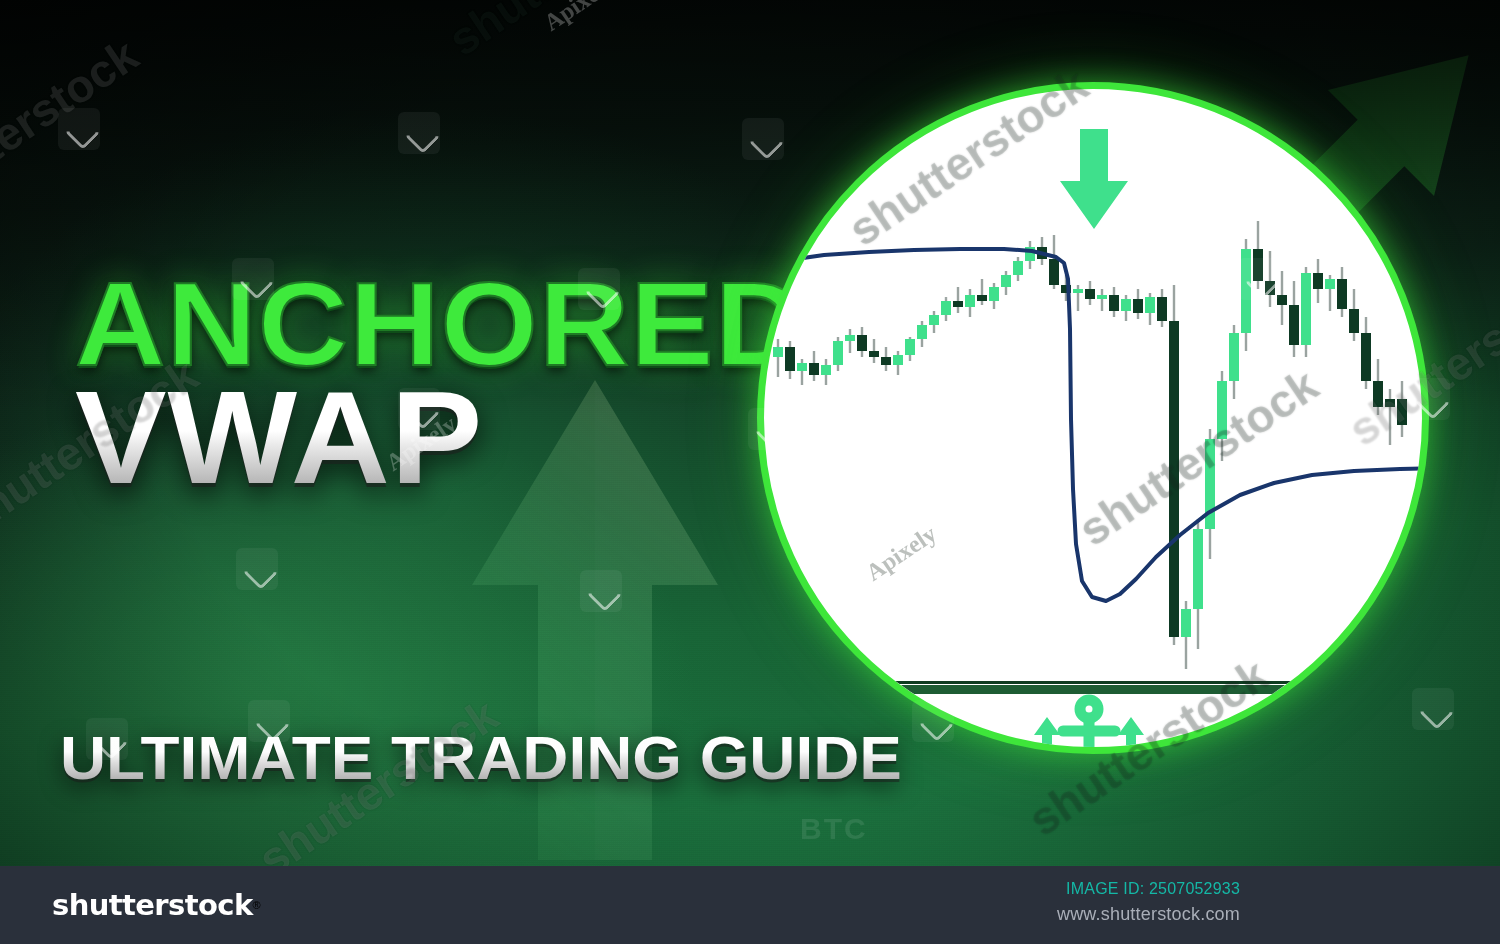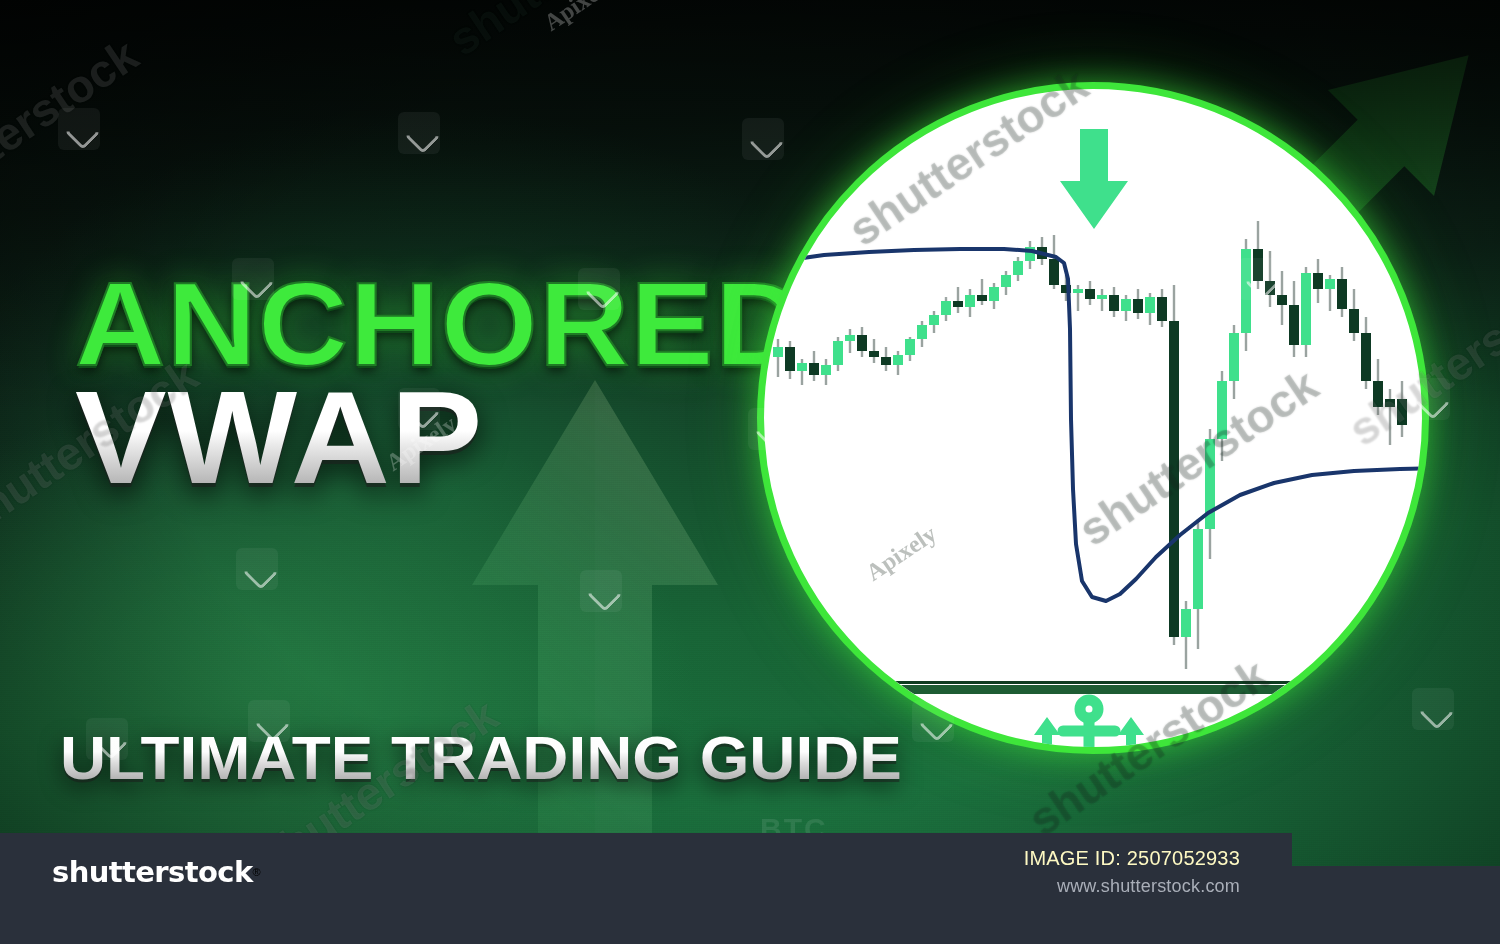--- a/index.html
+++ b/index.html
@@ -62,41 +62,41 @@
   .t-sub{
     position:absolute; left:60px; top:727px;
     font-size:62px; font-weight:700; letter-spacing:0px; line-height:1;
     background:linear-gradient(180deg,#ffffff 0%,#fdfdfd 40%,#dcdcdc 58%,#9a9a9a 100%);
     -webkit-background-clip:text; background-clip:text; color:transparent;
     filter:drop-shadow(0 3px 0 rgba(25,25,25,.5)) drop-shadow(0 6px 11px rgba(0,0,0,.65));
     transform:scaleX(1.03); transform-origin:left center; white-space:nowrap;
   }
 
   
-  .btc-ghost{ position:absolute; left:760px; top:812px; font-size:30px; font-weight:700;
+  .btc-ghost{ position:absolute; left:800px; top:812px; font-size:30px; font-weight:700;
      color:rgba(190,220,198,.13); letter-spacing:2px; }
 
   
   .circle-wrap{ position:absolute; left:757px; top:82px; width:672px; height:672px; }
   .circle{
     position:absolute; inset:0; border-radius:50%;
     background:#ffffff; border:7px solid #3ee63a;
     box-shadow:0 0 30px rgba(62,230,58,.55), 0 0 70px rgba(62,230,58,.25);
     overflow:hidden;
   }
   .chart-svg{ position:absolute; left:0; top:0; width:672px; height:672px; }
 
   
-  .footer{ position:absolute; left:0; top:833px; width:1292px; height:78px; background:#2a303b; }
+  .footer{ position:absolute; left:0; top:866px; width:1292px; height:78px; background:#2a303b; }
   .ss-logo{ position:absolute; left:52px; top:22px; height:30px; }
   .ss-logo-text{ font-size:29px; font-weight:700; color:#ffffff; letter-spacing:-.6px;
      font-family:"DejaVu Sans", sans-serif; }
   .ss-reg{ font-size:11px; vertical-align:super; }
   .f-right{ position:absolute; right:52px; top:14px; text-align:right; }
-  .f-id{ font-size:20px; color:#fef9c3; letter-spacing:.2px; }
+  .f-id{ font-size:16px; color:#14b8a6; letter-spacing:.2px; }
   .f-url{ font-size:18px; color:#a9aeb8; margin-top:6px; letter-spacing:.2px; }
 
   
   .wm-layer{ position:absolute; inset:0; pointer-events:none; }
   .wm-diag{ position:absolute; font-size:46px; font-weight:700; color:rgba(255,255,255,.10);
      transform:rotate(-34deg); white-space:nowrap;
      text-shadow:0 0 2px rgba(0,0,0,.18); }
   .wm-diag.dark{ color:rgba(40,60,48,.16); }
   .wm-apix{ position:absolute; font-size:24px; font-weight:600; color:rgba(255,255,255,.26);
      transform:rotate(-34deg); white-space:nowrap; font-family:"Liberation Serif", serif; }

